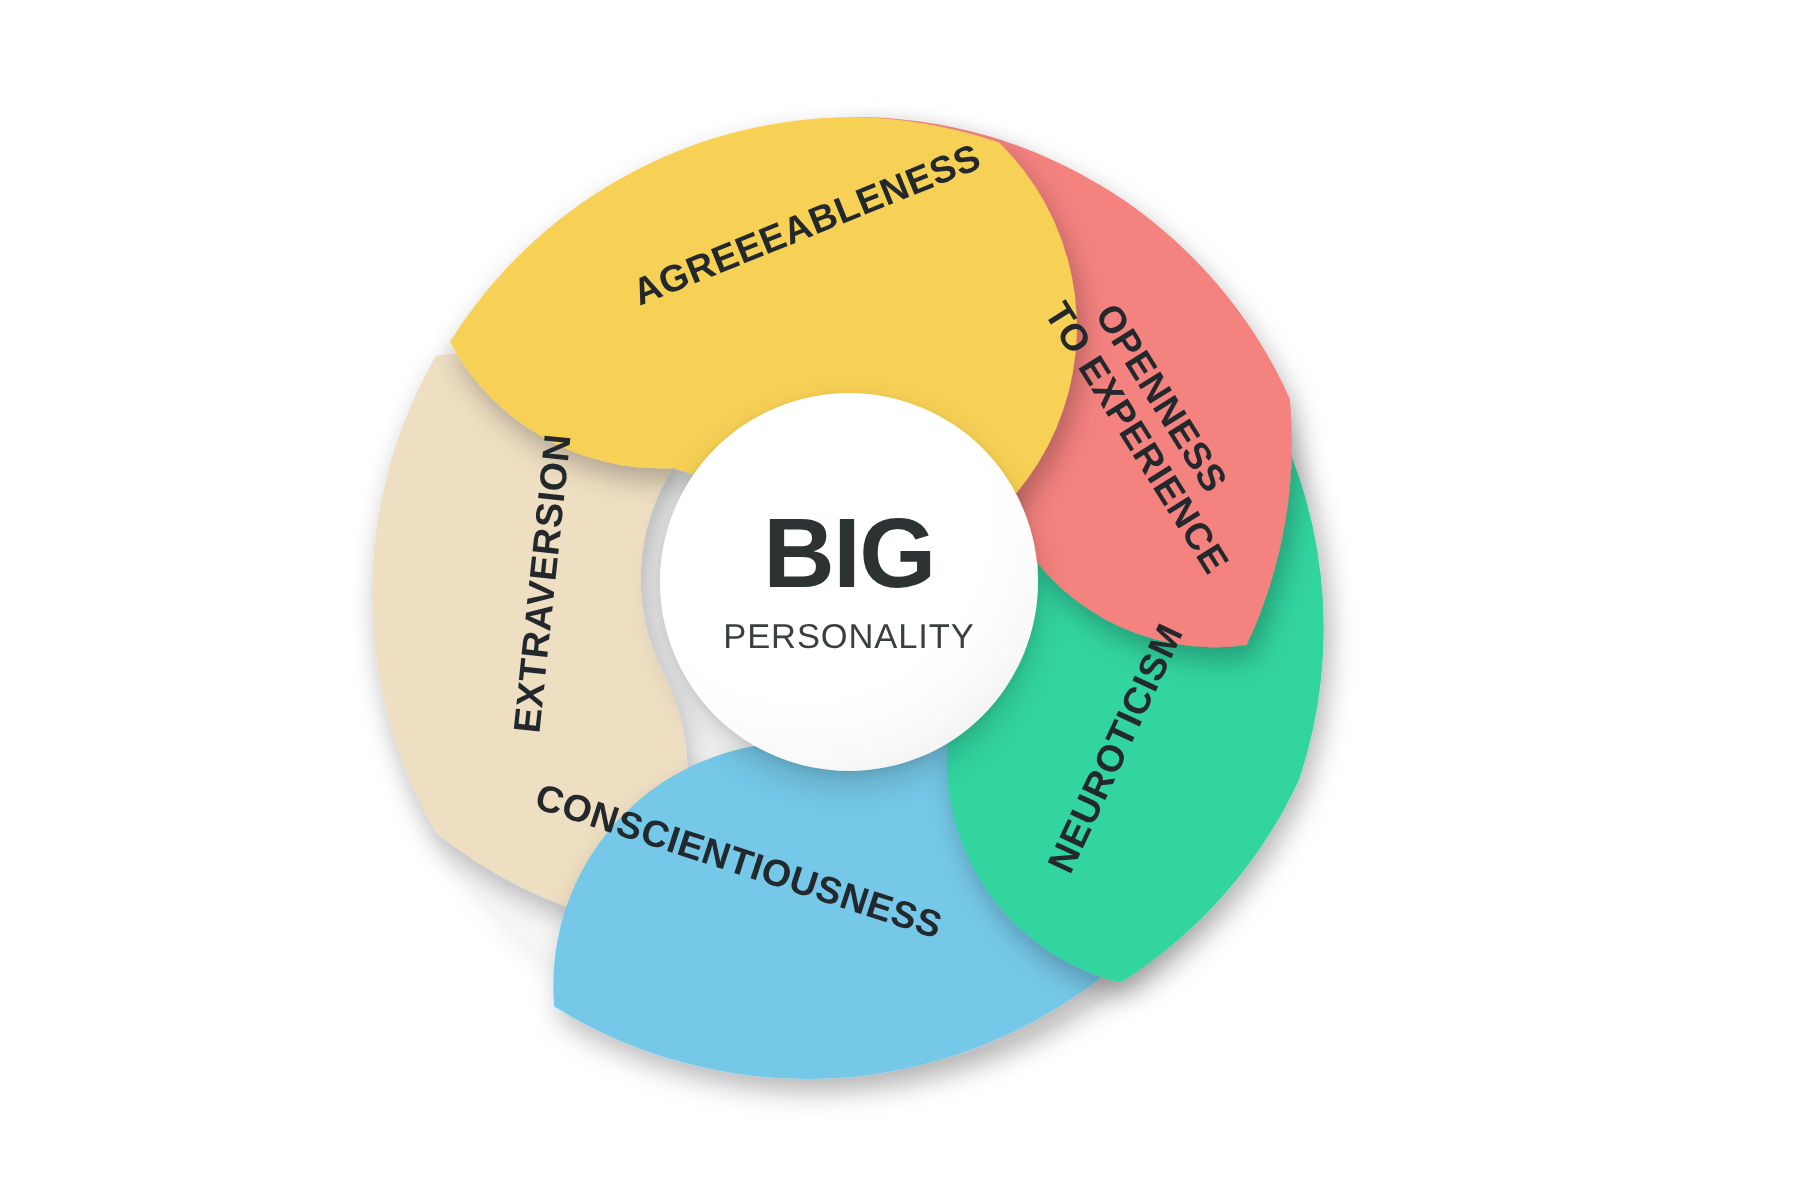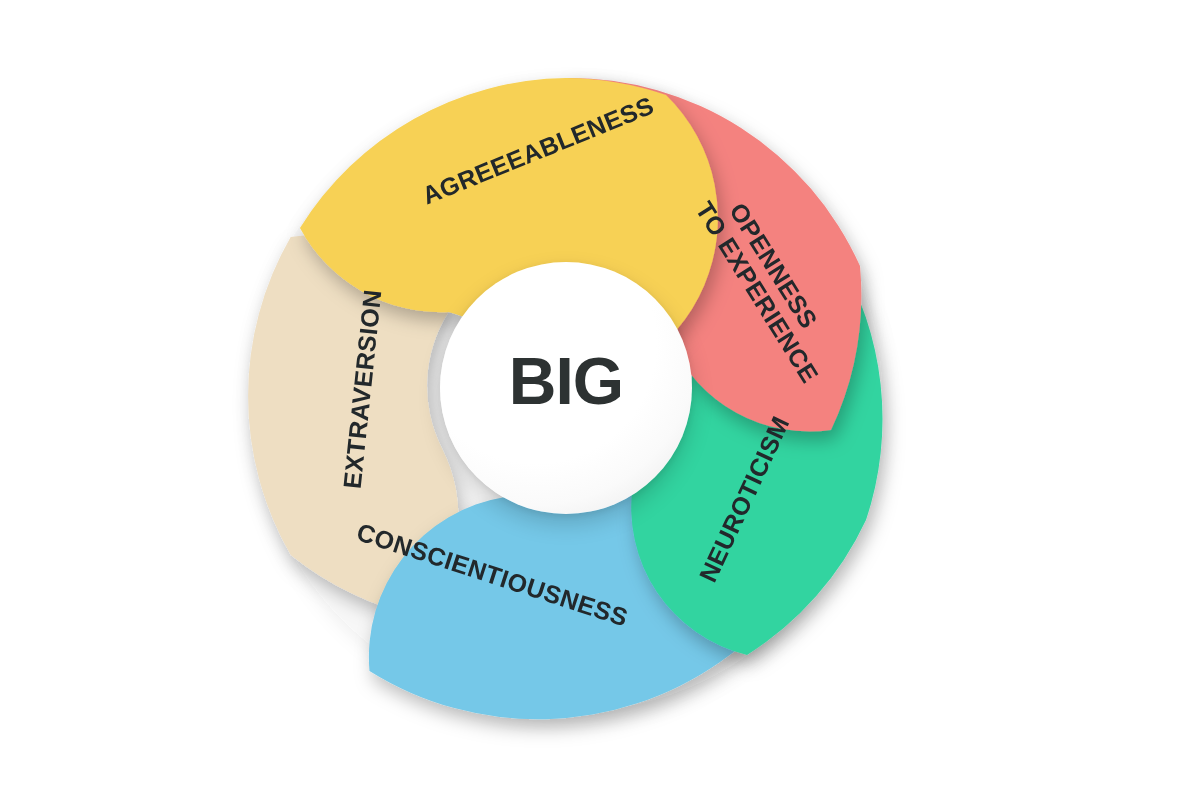--- a/index.html
+++ b/index.html
@@ -207,16 +207,17 @@
 
   <div class="petal-label" id="label-extraversion" style="color: rgb(34, 40, 43);">
     <span class="lbl-line">EXTRAVERSION</span>
   </div>
 
   <div class="hub">
     <div class="hub-title" style="color: rgb(45, 50, 50);">
       <span>BIG</span>
     </div>
     <div class="hub-sub" style="color: rgb(58, 63, 63);">
+      <span>PERSONALITY</span>
     </div>
   </div>
 
 </div>
 
 </body></html>

